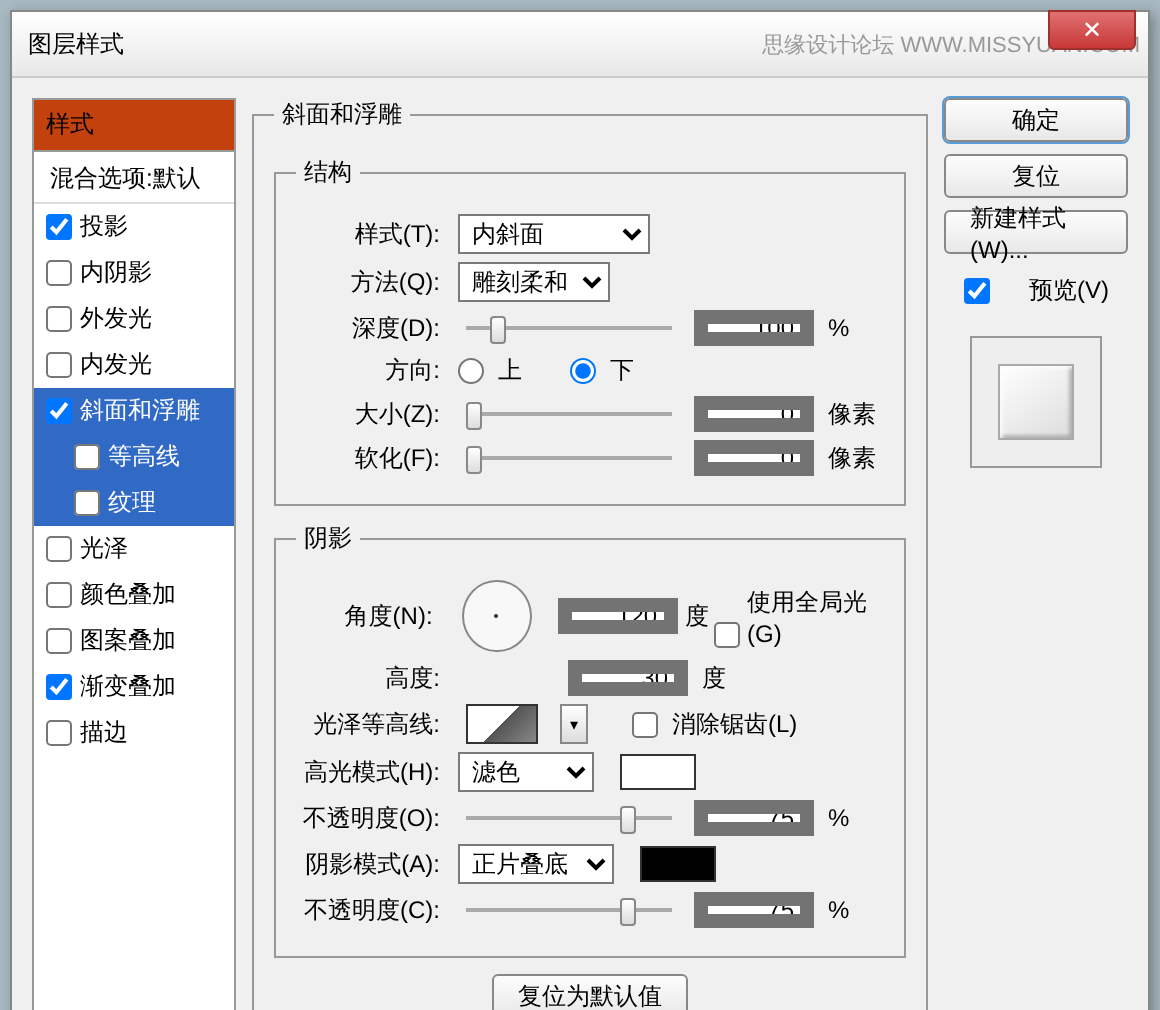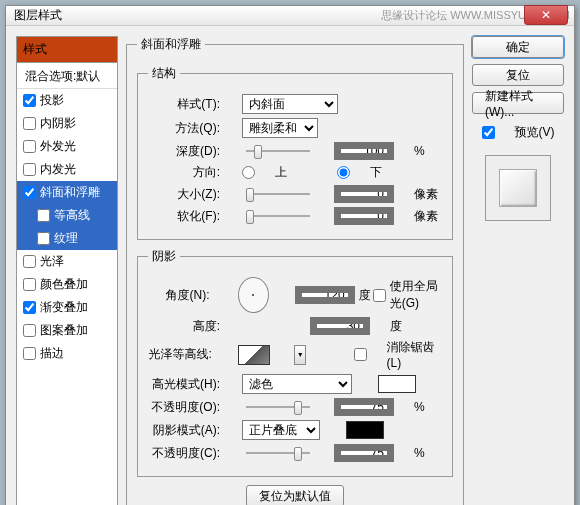--- a/index.html
+++ b/index.html
@@ -1,36 +1,36 @@
 <!DOCTYPE html>
 <html><head>
 <meta charset="utf-8">
 <style>
 *{box-sizing:border-box;margin:0;padding:0;font-family:"Microsoft YaHei","SimSun",sans-serif;font-size:12px}
 body{background:#a8b8c0;padding:5px}
 .window{width:570px;background:#f0f0f0;border:1px solid #888;box-shadow:2px 2px 6px rgba(0,0,0,.3)}
-.titlebar{background:linear-gradient(#fff,#e8e8e8);height:20px;display:flex;align-items:center;padding:0 0 0 8px;border-bottom:1px solid #ccc;position:relative}
+.titlebar{background:linear-gradient(#fff,#e8e8e8);height:33px;display:flex;align-items:center;padding:0 0 0 8px;border-bottom:1px solid #ccc;position:relative}
 .titlebar-text{flex:1}
 .watermark{color:#999;font-size:11px;margin-right:4px}
 .close-btn{width:44px;height:20px;background:linear-gradient(#e07070,#c83838);border:1px solid #a03030;border-radius:0 0 3px 3px;color:#fff;display:flex;align-items:center;justify-content:center;position:absolute;right:6px;top:-1px;cursor:pointer}
 .body{display:flex;padding:10px;gap:8px}
 .left-panel{width:102px;border:1px solid #999;background:#fff}
 .left-header{padding:4px 6px;border-bottom:1px solid #999;background:#c2410c}
 .style-list{padding:2px 0}
 .style-item{padding:3px 4px 3px 6px;display:flex;align-items:center;gap:4px;cursor:pointer}
 .style-item.default-opt{border-bottom:1px solid #ddd;padding-left:8px}
 .style-item.selected{background:#316ac5;color:#fff}
 .style-item.sub{padding-left:20px}
 .style-item label{cursor:pointer}
 input[type=checkbox]{width:13px;height:13px}
 .middle-panel{flex:1}
 fieldset{border:1px solid #999;padding:8px 10px 10px;margin-bottom:6px}
 legend{padding:0 4px}
 .inner-fs{margin:4px 0 8px}
-.row{display:flex;align-items:center;margin:4px 0;gap:20px}
+.row{display:flex;align-items:center;margin:4px 0;gap:7px}
 .label{width:74px;text-align:right;padding-right:2px}
 select{height:20px;border:1px solid #7a7a7a;background:#fff;padding:0 2px}
 .slider{flex:1;height:18px;position:relative;margin:0 4px}
 .slider-track{position:absolute;top:8px;left:0;right:0;height:2px;background:#aaa}
 .slider-thumb{position:absolute;top:3px;width:8px;height:14px;background:linear-gradient(#fff,#ddd);border:1px solid #888;border-radius:2px}
 .num-input{width:60px;height:18px;border:7px solid #737373;padding:0 3px;text-align:right}
 .unit{width:28px}
 input[type=radio]{width:13px;height:13px}
 .angle-dial{width:36px;height:36px;border:1px solid #888;border-radius:50%;background:#f8f8f8;position:relative;margin:0 6px}
 .angle-dial::after{content:"";position:absolute;width:2px;height:2px;background:#333;border-radius:50%;top:50%;left:50%;transform:translate(-50%,-50%)}
@@ -95,26 +95,26 @@
             </div>
             <div class="style-item">
               <input type="checkbox" style="">
               <label>光泽</label>
             </div>
             <div class="style-item">
               <input type="checkbox" style="">
               <label>颜色叠加</label>
             </div>
             <div class="style-item">
+              <input type="checkbox" style="">
+              <label>图案叠加</label>
+            </div>
+            <div class="style-item">
               <input type="checkbox" checked="" style="">
               <label>渐变叠加</label>
-            </div>
-            <div class="style-item">
-              <input type="checkbox" style="">
-              <label>图案叠加</label>
             </div>
             <div class="style-item">
               <input type="checkbox" style="">
               <label>描边</label>
             </div>
           </div>
       </div>
     </div>
 
     <div class="middle-panel">
@@ -171,21 +171,21 @@
         <fieldset class="inner-fs">
           <legend>阴影</legend>
           <div class="row">
             <span class="label">角度(N):</span>
             <div class="angle-dial"></div>
             <div style="display:flex;flex-direction:row;gap:2px">
               <div style="display:flex;align-items:center;gap:4px">
                 <input class="num-input" value="120" style="">
                 <span>度</span>
               </div>
-              <div style="display:flex;align-items:center;gap:4px">
+              <div style="display:flex;align-items:flex-end;gap:4px">
                 <input type="checkbox" style="">
                 <label>使用全局光(G)</label>
               </div>
             </div>
           </div>
           <div class="row">
             <span class="label">高度:</span>
             <span style="width:48px"></span>
             <input class="num-input" value="30" style="">
             <span>度</span>
@@ -193,21 +193,21 @@
           <div class="row">
             <span class="label">光泽等高线:</span>
             <div class="contour-swatch"></div>
             <div class="dd-arrow">▾</div>
             <span style="width:8px"></span>
             <input type="checkbox" style="">
             <label>消除锯齿(L)</label>
           </div>
           <div class="row">
             <span class="label">高光模式(H):</span>
-            <select style="width:110px"><option>滤色</option></select>
+            <select style="width:68px"><option>滤色</option></select>
             <div class="color-swatch" style="background:#fff"></div>
           </div>
           <div class="row">
             <span class="label">不透明度(O):</span>
             <div class="slider">
                 <div class="slider-track"></div>
                 <div class="slider-thumb" style="left:75%"></div>
               </div>
             <input class="num-input" value="75" style="">
             <span class="unit">%</span>

